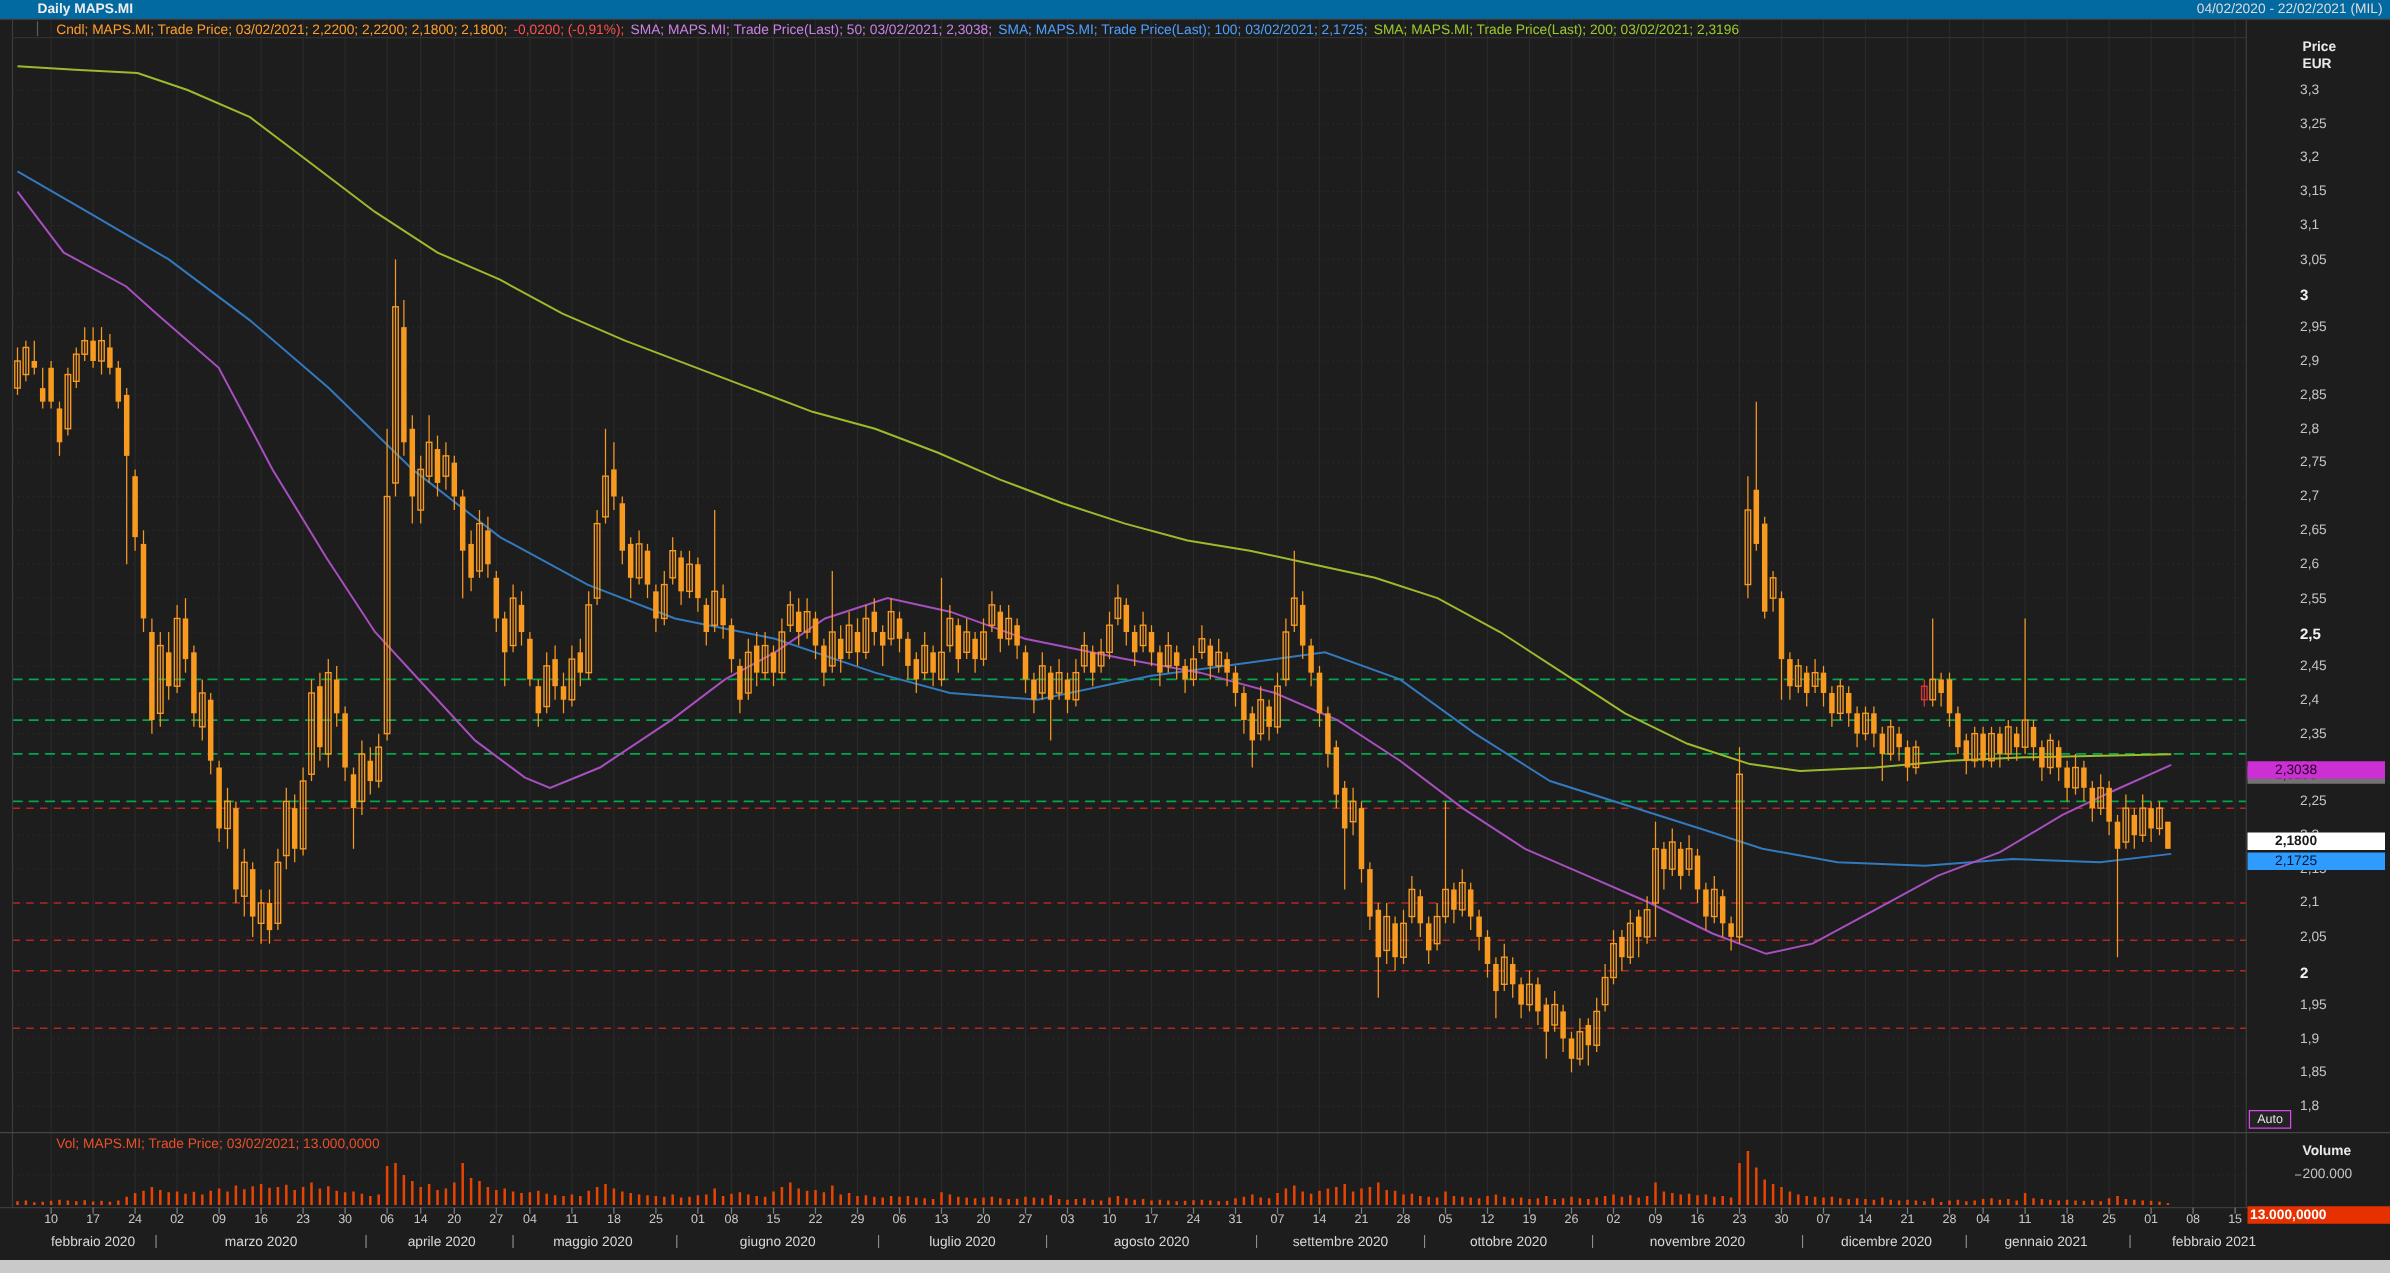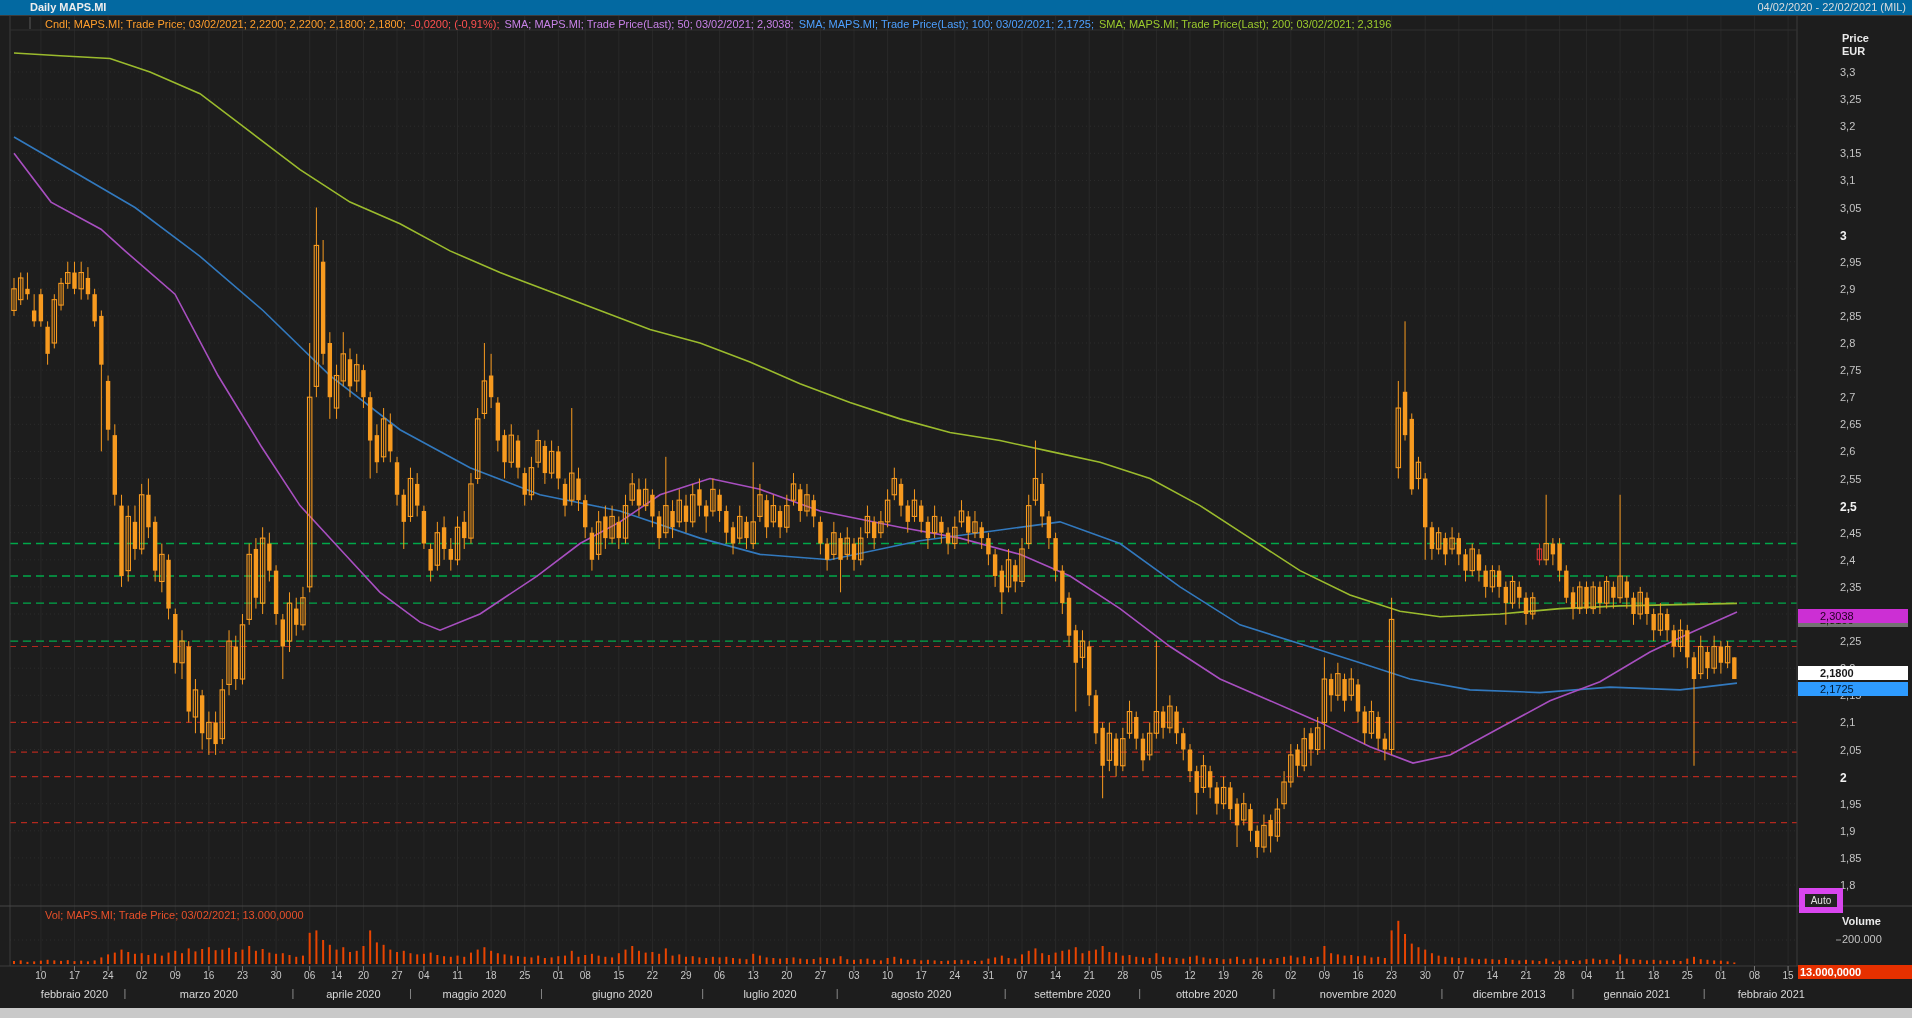--- a/index.html
+++ b/index.html
@@ -16,21 +16,21 @@
   #vol-legend{left:45px;top:909px;font-size:11px;color:#E8502A;z-index:2;white-space:nowrap;}
   #chart{position:absolute;left:0;top:0;z-index:1;}
   .ptick{position:absolute;left:1840px;font-size:11px;color:#C4C4C4;z-index:2;white-space:nowrap;}
   .ptick-b{font-weight:bold;color:#F2F2F2;font-size:12px;}
   .dtick{position:absolute;top:970px;width:24px;margin-left:-12px;text-align:center;font-size:10px;color:#C8C8C8;z-index:2;}
   .mlabel{position:absolute;top:988px;font-size:11px;color:#D8D8D8;white-space:nowrap;transform:translateX(-50%);z-index:2;}
   .msep{position:absolute;top:987px;font-size:11px;color:#8F8F8F;transform:translateX(-50%);z-index:2;}
   #price-header{left:1842px;top:32px;font-size:11px;font-weight:bold;color:#E9E9E9;line-height:13px;z-index:2;}
   .badge{position:absolute;left:1798px;width:110px;height:14px;font-size:11px;line-height:14px;
          padding-left:22px;box-sizing:border-box;z-index:3;white-space:nowrap;}
-  #auto-btn{left:1799px;top:888px;width:32px;height:13px;border:6px solid #d946ef;color:#E2E2E2;
+  #auto-btn{left:1799px;top:888px;width:32px;height:13px;border:1px solid #d946ef;color:#E2E2E2;
             font-size:10px;line-height:13px;text-align:center;z-index:3;background:#232323;}
   #vol-label{left:1842px;top:915px;font-size:11px;font-weight:bold;color:#E9E9E9;z-index:2;}
   #vol-tick{left:1842px;top:933px;font-size:11px;color:#C4C4C4;z-index:2;}
   #vol-badge{left:1798px;top:965px;width:112px;height:14px;background:#E63000;color:#FFFFFF;
              font-weight:bold;font-size:11px;line-height:14px;padding-left:2px;z-index:3;}
   #bottom-strip{left:0;top:1008px;width:1912px;height:10px;background:#C9C9C9;z-index:2;}
 </style>
 </head>
 <body>
 
@@ -1619,21 +1619,21 @@
     <div class="dtick" style="left: 1324.4px;">09</div>
     <div class="dtick" style="left: 1358px;">16</div>
     <div class="dtick" style="left: 1391.6px;">23</div>
     <div class="dtick" style="left: 1425.2px;">30</div>
     <div class="mlabel" style="left: 1358px;">novembre 2020</div>
     <div class="msep" style="left: 1274px;">|</div>
     <div class="dtick" style="left: 1458.8px;">07</div>
     <div class="dtick" style="left: 1492.4px;">14</div>
     <div class="dtick" style="left: 1526px;">21</div>
     <div class="dtick" style="left: 1559.6px;">28</div>
-    <div class="mlabel" style="left: 1509.2px;">dicembre 2013</div>
+    <div class="mlabel" style="left: 1509.2px;">dicembre 2020</div>
     <div class="msep" style="left: 1442px;">|</div>
     <div class="dtick" style="left: 1586.48px;">04</div>
     <div class="dtick" style="left: 1620.08px;">11</div>
     <div class="dtick" style="left: 1653.68px;">18</div>
     <div class="dtick" style="left: 1687.28px;">25</div>
     <div class="mlabel" style="left: 1636.88px;">gennaio 2021</div>
     <div class="msep" style="left: 1573.04px;">|</div>
     <div class="dtick" style="left: 1720.88px;">01</div>
     <div class="dtick" style="left: 1754.48px;">08</div>
     <div class="dtick" style="left: 1788.08px;">15</div>

